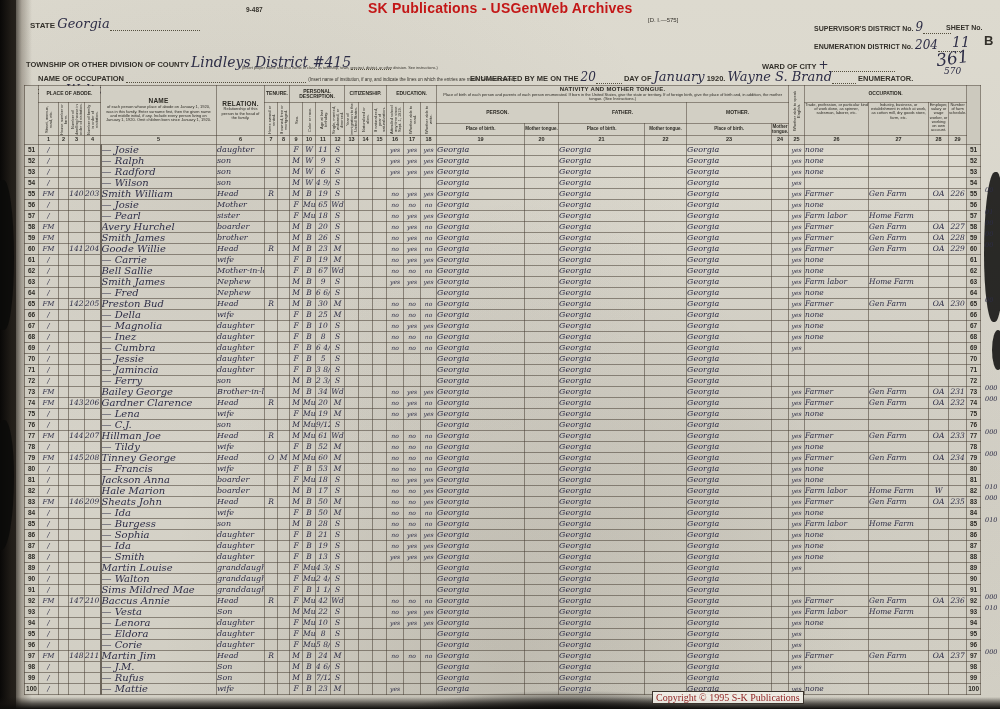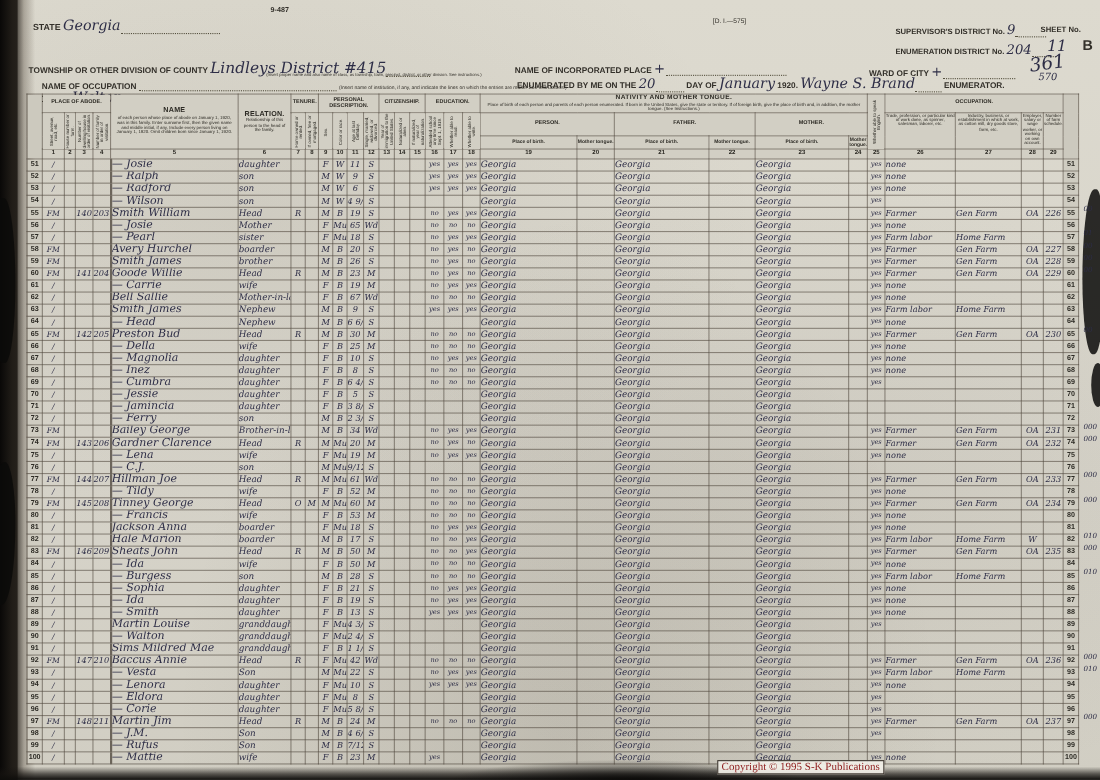--- a/index.html
+++ b/index.html
@@ -68,43 +68,40 @@
 <div id="stage">
   <div class="paper"></div>
   <div class="edge-left"></div>
   <div class="blob b1"></div>
   <div class="blob b2"></div>
   <div class="blob b3"></div>
   <div class="blob b4"></div>
   <div class="edge-bottom"></div>
   <div class="smudge"></div>
 
+  <div id="wm-top" class="red">SK Publications - USGenWeb Archives</div>
 
   <div class="fline" style="left:246px;top:6px;font-size:6.5px;">9-487</div>
   <div class="fline tiny" style="left:648px;top:17px;font-size:6px;">[D. I.—575]</div>
 
   <div class="fline" style="left:30px;top:16px;">
     <span>STATE</span>
     <span class="hwv" style="font-size:13px;">Georgia</span><span class="dot" style="width:90px;"></span>
   </div>
   <div class="fline" style="left:30px;top:42px;margin-top:40px;">
     <span>COUNTY</span>
     <span class="hwv" style="font-size:13px;">Walton</span><span class="dot" style="width:96px;"></span>
   </div>
   <div class="fline" style="left:26px;top:54px;font-size:7.5px;text-align:right;">
     <span>TOWNSHIP OR OTHER DIVISION OF COUNTY</span>
     <span class="hwv" style="font-size:14px;">Lindleys District #415</span><span class="dot" style="width:40px;"></span>
   </div>
   <div class="fline tiny" style="left:242px;top:66px;width:220px;transform:scale(.85);transform-origin:left top;">(Insert proper name and also name of class, as township, town, precinct, district, or other division. See instructions.)</div>
 
-  <div class="fline" style="left:468px;top:55px;font-size:7.5px;">
-    <span>NAME OF INCORPORATED PLACE</span>
-    <span class="hwv" style="font-size:12px;">+</span><span class="dot" style="width:110px;"></span>
-  </div>
-  <div class="fline" style="left:790px;top:58px;font-size:7.5px;">
+  <div class="fline" style="left:762px;top:58px;font-size:7.5px;">
     <span>WARD OF CITY</span>
     <span class="hwv" style="font-size:12px;">+</span><span class="dot" style="width:66px;"></span>
   </div>
 
   <div class="fline" style="left:814px;top:20px;font-size:7px;">
     <span>SUPERVISOR'S DISTRICT No.</span>
     <span class="hwv" style="font-size:12px;">9</span><span class="dot" style="width:28px;"></span>
   </div>
   <div class="fline" style="left:814px;top:38px;font-size:7px;">
     <span>ENUMERATION DISTRICT No.</span>
@@ -683,21 +680,21 @@
           <td class="hw c-c"></td>
           <td class="hw c-c"></td>
           <td class="lnum">63</td>
         </tr>
         <tr>
           <td class="lnum">64</td>
           <td class="hw c-st">/</td>
           <td class="hw c-c"></td>
           <td class="hw c-c"></td>
           <td class="hw c-c"></td>
-          <td class="hw c-name">— Head</td>
+          <td class="hw c-name">— Fred</td>
           <td class="hw c-rel">Nephew</td>
           <td class="hw c-c"></td>
           <td class="hw c-c"></td>
           <td class="hw c-c">M</td>
           <td class="hw c-c">B</td>
           <td class="hw c-c">6 6/12</td>
           <td class="hw c-c">S</td>
           <td class="hw c-c"></td>
           <td class="hw c-c"></td>
           <td class="hw c-c"></td>

